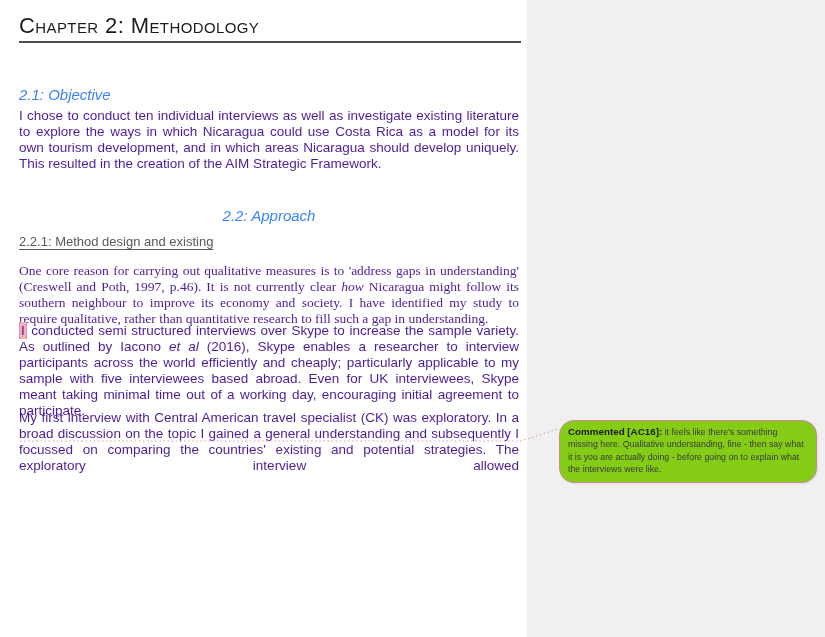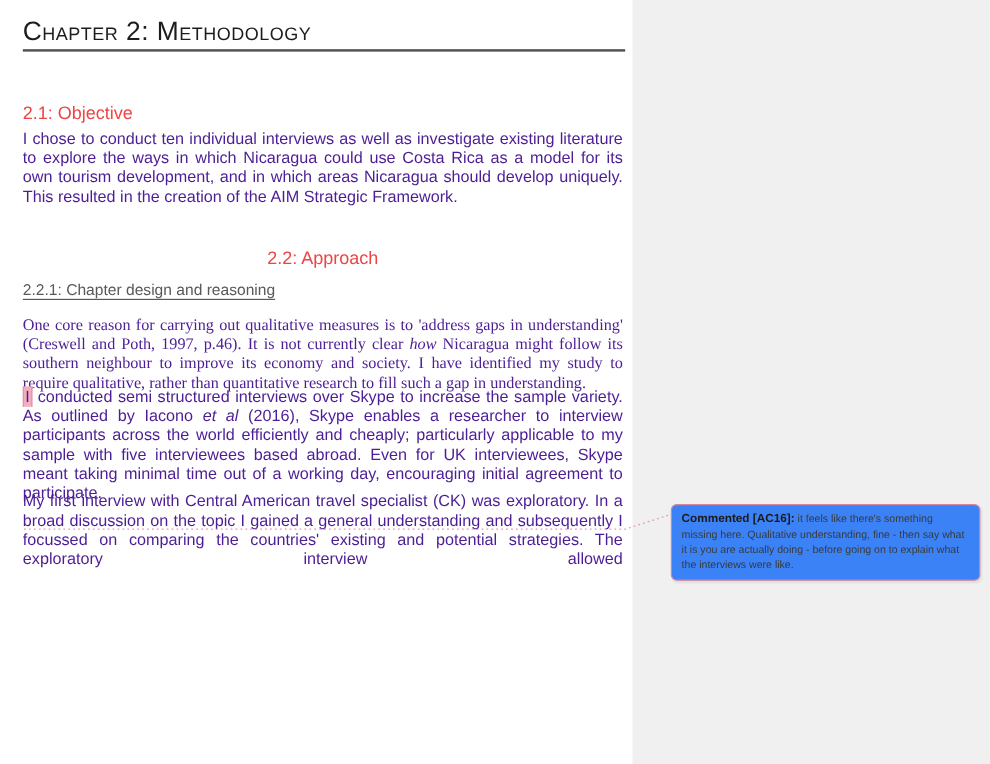--- a/index.html
+++ b/index.html
@@ -30,21 +30,22 @@
   }
   .title-rule {
     border-bottom: 2px solid #4f4f4f;
     margin-top: 3px;
     margin-right: -2px;
   }
   h2.section-heading {
     font-size: 15px;
     line-height: 17px;
     font-weight: 400;
-    color: #ef4444;
+    color: #3b82f6;
+    font-style: italic;
   }
   .h2-objective { margin: 43px 0 0; }
   .h2-approach { margin: 35px 0 0; text-align: center; }
   h3.subsection-heading {
     margin: 10px 0 0;
     font-size: 13px;
     line-height: 16px;
     font-weight: 400;
     color: #595959;
     text-decoration: underline;
@@ -72,23 +73,23 @@
     left: 0; top: 0;
     width: 825px; height: 637px;
     pointer-events: none;
   }
   .comment-balloon {
     position: absolute;
     left: 559px;
     top: 420px;
     width: 258px;
     min-height: 63px;
-    background: #3b82f6;
+    background: #84cc16;
     border: 1.5px solid #d4849c;
-    border-radius: 5px;
+    border-radius: 15px;
     padding: 5px 7px 6px 8px;
     box-shadow: 1px 1px 2px rgba(0,0,0,0.08);
     font-size: 8.8px;
     line-height: 12.4px;
     color: #3a3a3a;
   }
   .comment-balloon .comment-label {
     font-weight: 700;
     font-size: 9.8px;
     color: #1a1a1a;
@@ -102,21 +103,21 @@
 
     <h1 class="chapter-title">Chapter 2: Methodology</h1>
     <div class="title-rule"></div>
 
     <h2 class="section-heading h2-objective">2.1: Objective</h2>
 
     <p class="body-para p-objective">I chose to conduct ten individual interviews as well as investigate existing literature to explore the ways in which Nicaragua could use Costa Rica as a model for its own tourism development, and in which areas Nicaragua should develop uniquely. This resulted in the creation of the AIM Strategic Framework.</p>
 
     <h2 class="section-heading h2-approach">2.2: Approach</h2>
 
-    <h3 class="subsection-heading">2.2.1: Chapter design and reasoning</h3>
+    <h3 class="subsection-heading">2.2.1: Method design and existing</h3>
 
     <p class="body-para p-approach-1"><span>One core reason for carrying out qualitative measures is to 'address gaps in understanding' (Creswell and Poth, 1997, p.46). It is not currently clear </span><em>how</em><span> Nicaragua might follow its southern neighbour to improve its economy and society. I have identified my study to require qualitative, rather than quantitative research to fill such a gap in understanding.</span></p>
 
     <p class="body-para p-approach-2"><span class="comment-anchor">I</span> <span>conducted semi structured interviews over Skype to increase the sample variety. As outlined by Iacono </span><em>et al</em><span> (2016), Skype enables a researcher to interview participants across the world efficiently and cheaply; particularly applicable to my sample with five interviewees based abroad. Even for UK interviewees, Skype meant taking minimal time out of a working day, encouraging initial agreement to participate.</span></p>
 
     <p class="body-para p-approach-3">My first interview with Central American travel specialist (CK) was exploratory. In a broad discussion on the topic I gained a general understanding and subsequently I focussed on comparing the countries' existing and potential strategies. The exploratory interview allowed</p>
 
   </div>
 </div>
 

